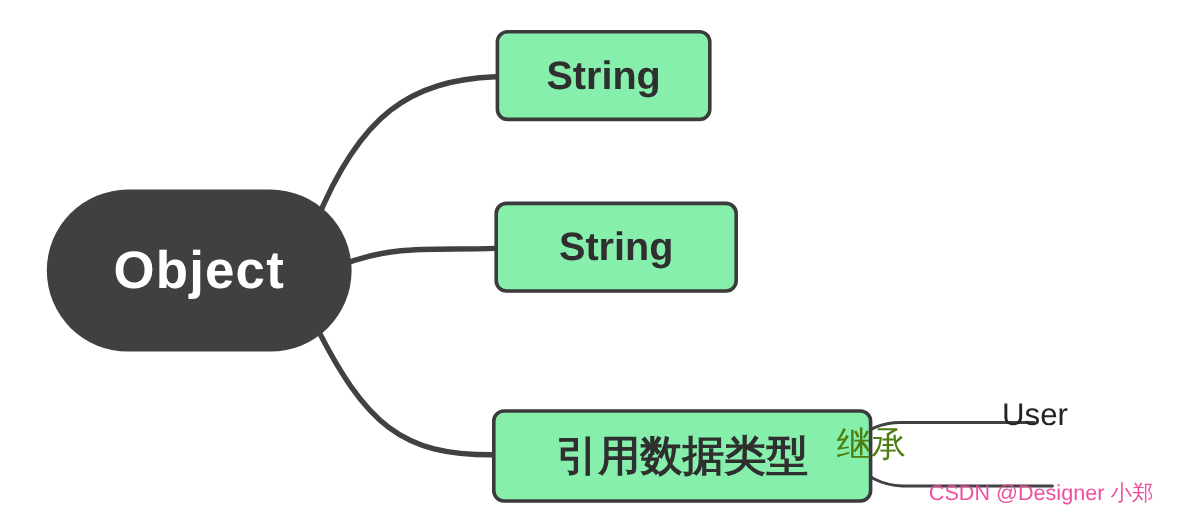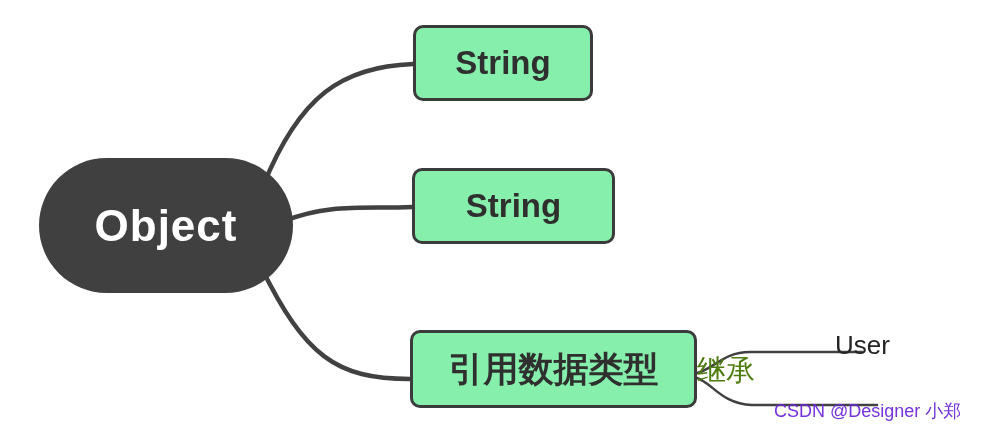--- a/index.html
+++ b/index.html
@@ -44,21 +44,21 @@
     box-sizing: border-box;
     background: #86efac;
     border: 3px solid #3B3B3B;
     border-radius: 10px;
     display: flex; align-items: center; justify-content: center;
     font-weight: bold;
     color: #2F2F2F;
   }
   .box-node.string  { left: 413px; top: 25px;  width: 180px; height: 76px; font-size: 33px; }
   .box-node.integer { left: 412px; top: 168px; width: 203px; height: 76px; font-size: 33px; }
-  .box-node.ref     { left: 410px; top: 330px; width: 287px; height: 78px; font-size: 35px; }
+  .box-node.ref     { left: 410px; top: 341px; width: 317px; height: 78px; font-size: 35px; }
 
   .leaf-label {
     position: absolute;
     color: #242424;
     font-size: 26px;
     white-space: nowrap;
   }
   .leaf-label.user  { left: 789px; top: 330px; margin-left: 46px; }
   .leaf-label.admin { left: 787px; top: 369px; }
 
@@ -66,21 +66,21 @@
     position: absolute;
     left: 697px; top: 351px;
     color: #4d7c0f;
     font-size: 29px;
     white-space: nowrap;
   }
 
   .watermark {
     position: absolute;
     left: 774px; top: 399px;
-    color: #6d28d9;
+    color: #ec4899;
     font-size: 18px;
     opacity: 0.95;
     white-space: nowrap;
   }
 </style>
 </head>
 <body>
 
 <div class="stage">
 

